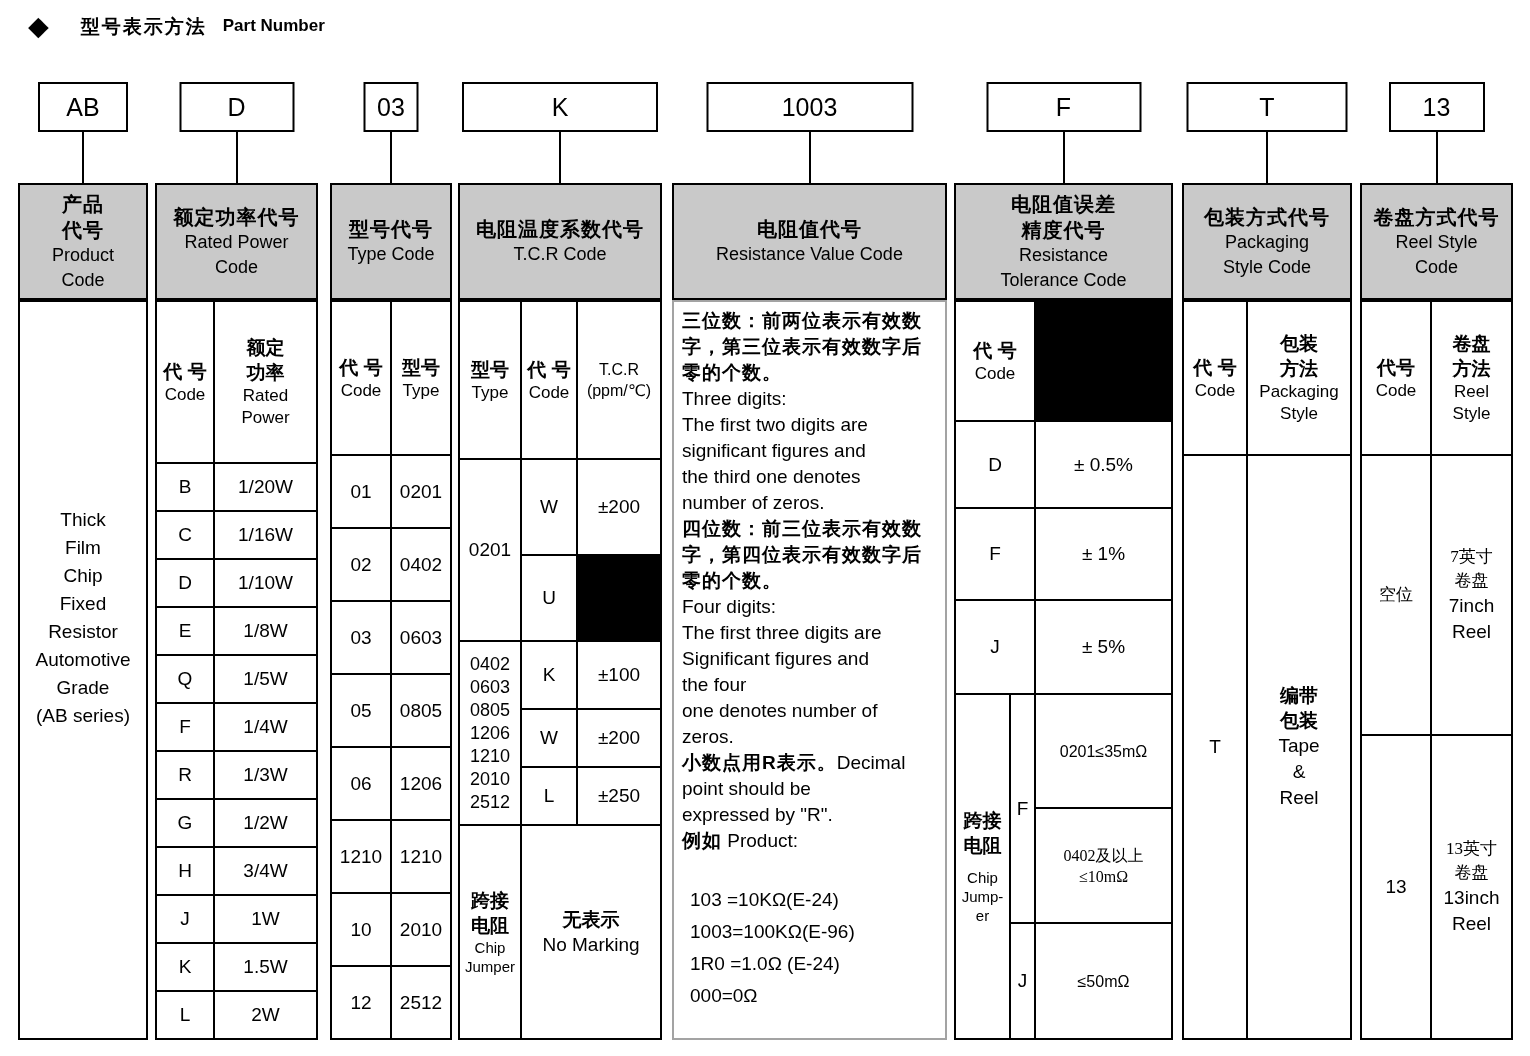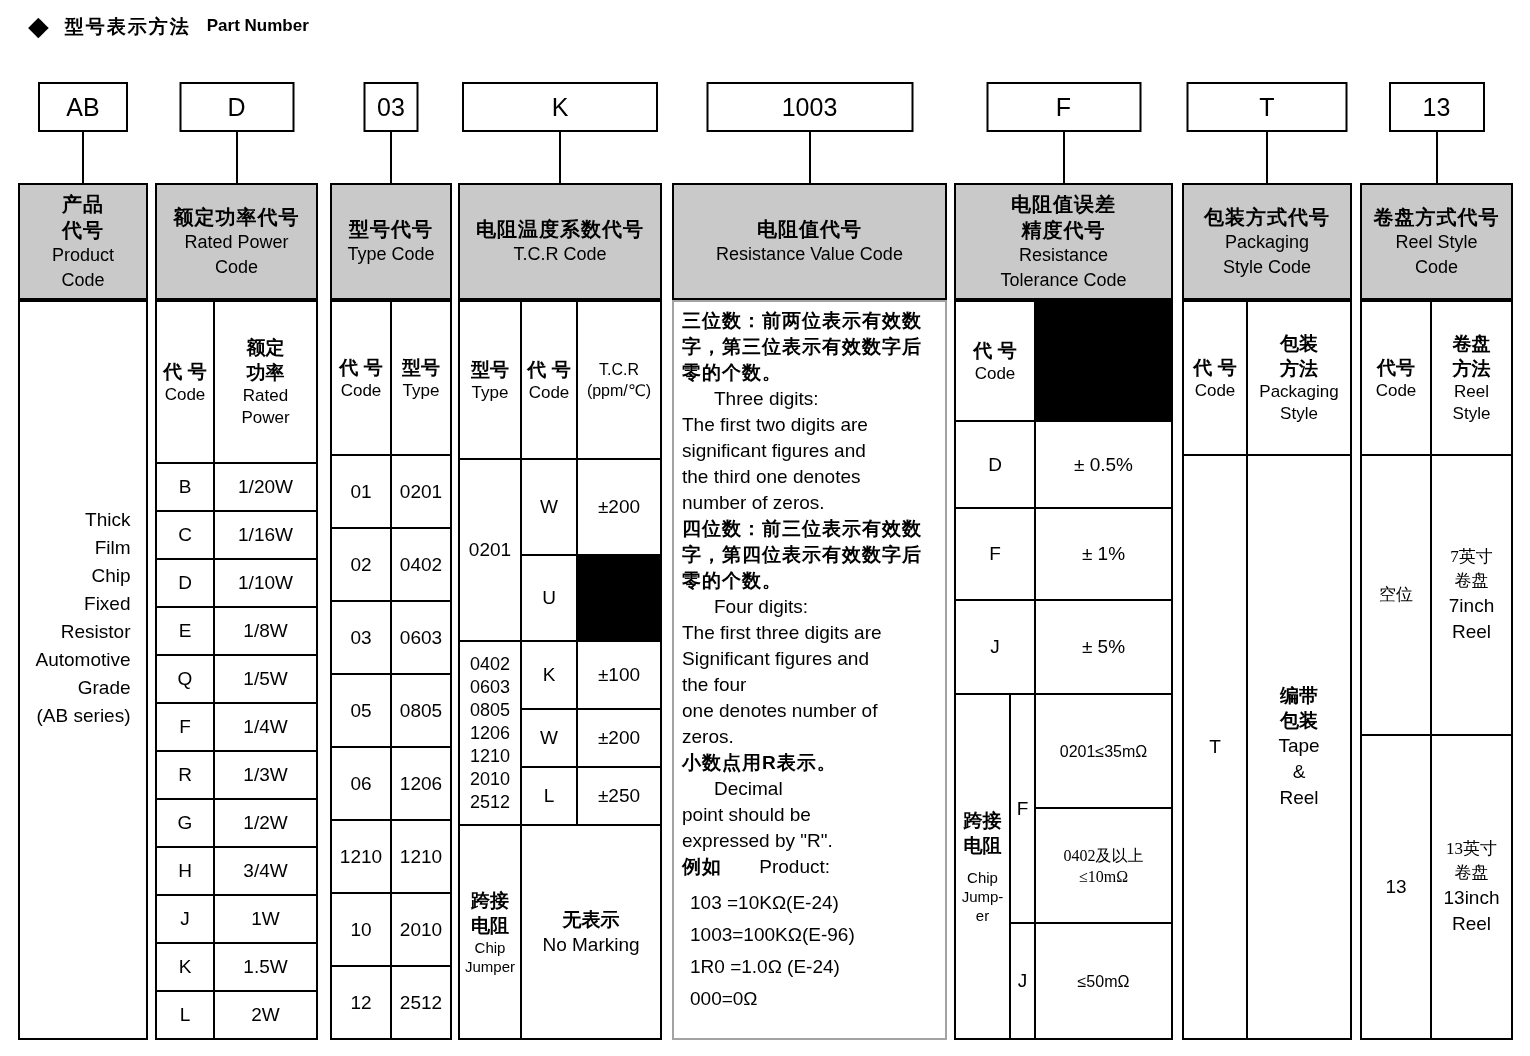--- a/index.html
+++ b/index.html
@@ -1,21 +1,21 @@
 <!DOCTYPE html>
 <html><head>
 <meta charset="utf-8">
 <style>
   html,body{margin:0;padding:0;background:#fff;color:#000;}
   body{width:1530px;height:1056px;position:relative;overflow:hidden;
        font-family:"Liberation Sans","DejaVu Sans",sans-serif;}
   .title{position:absolute;left:28px;top:10px;display:flex;align-items:center;gap:16px;
          font-size:29px;font-weight:bold;}
   .title .diamond{font-size:27px;}
-  .title .zh{letter-spacing:2px;}
+  .title .zh{letter-spacing:2px;margin-left:16px;}
   .col{position:absolute;top:82px;}
   .codebox{position:absolute;top:0;left:50%;transform:translateX(-50%);height:50px;
            border:2px solid #000;background:#fff;box-sizing:border-box;
            display:flex;align-items:center;justify-content:center;font-size:25px;}
   .connector{position:absolute;top:50px;left:50%;margin-left:-1px;width:2px;height:51px;background:#000;}
   .grayhdr{position:absolute;top:101px;left:0;right:0;height:117px;background:#c9c9c9;
            border:2px solid #000;box-sizing:border-box;display:flex;flex-direction:column;
            align-items:center;justify-content:center;text-align:center;}
   .grayhdr .zh{font-weight:bold;font-size:20px;line-height:26px;white-space:pre-line;letter-spacing:1px;}
   .grayhdr .en{font-size:18px;line-height:25px;white-space:pre-line;}
@@ -34,26 +34,26 @@
   #col-power .grid{grid-template-columns:56px 1fr;grid-template-rows:160px repeat(12,1fr);}
   #col-type .grid{grid-template-columns:58px 1fr;grid-template-rows:152px repeat(8,1fr);}
   #col-tcr .grid{grid-template-columns:60px 54px 1fr;grid-template-rows:156px 94px 84px 66px 56px 56px 1fr;}
   #col-tol .grid{grid-template-columns:53px 23px 1fr;grid-template-rows:118px 85px 90px 92px 112px 113px 1fr;}
   #col-pack .grid{grid-template-columns:62px 1fr;grid-template-rows:152px 1fr;}
   #col-reel .grid{grid-template-columns:68px 1fr;grid-template-rows:152px 278px 1fr;}
   .plaincell{height:740px;border:2px solid #000;box-sizing:border-box;background:#fff;
              display:flex;flex-direction:column;align-items:center;justify-content:center;
              text-align:center;padding-bottom:130px;}
   .product-zh{font-weight:bold;font-size:19px;line-height:27px;white-space:pre-line;}
-  .product-en{font-size:19px;line-height:28px;white-space:pre-line;margin-top:26px;text-align:right;}
+  .product-en{font-size:19px;line-height:28px;white-space:pre-line;margin-top:26px;}
   .textcell{height:740px;border:2px solid #a3a3a3;box-sizing:border-box;background:#fff;
             padding:6px 8px;text-align:left;font-size:19px;}
   .res-zh{font-weight:bold;white-space:pre-line;line-height:26px;letter-spacing:1px;}
-  .res-en{white-space:pre-line;line-height:26px;margin-left:32px;}
-  .examples{white-space:pre-line;line-height:32px;margin-top:7px;padding-left:8px;font-size:19px;}
+  .res-en{white-space:pre-line;line-height:26px;}
+  .examples{white-space:pre-line;line-height:32px;margin-top:30px;padding-left:8px;font-size:19px;}
   .typelist{font-size:18px;line-height:23px;white-space:pre-line;font-weight:normal;}
   .pm{font-size:19px;}
 </style>
 </head>
 <body>
 
 <div class="title">
   <span class="diamond">◆</span>
   <span class="zh">型号表示方法</span>
   <span class="en">Part Number</span>

